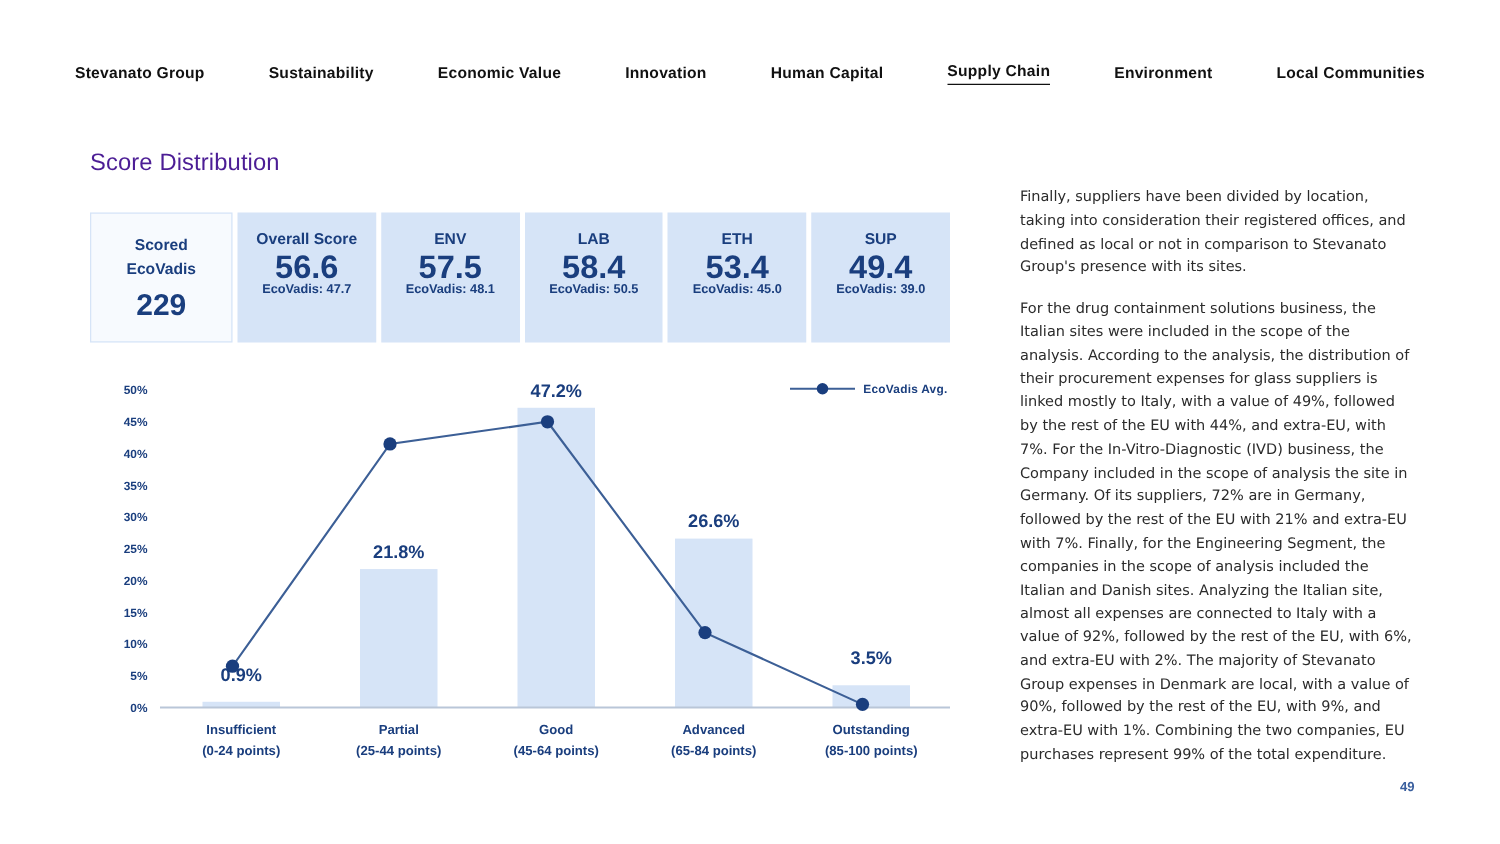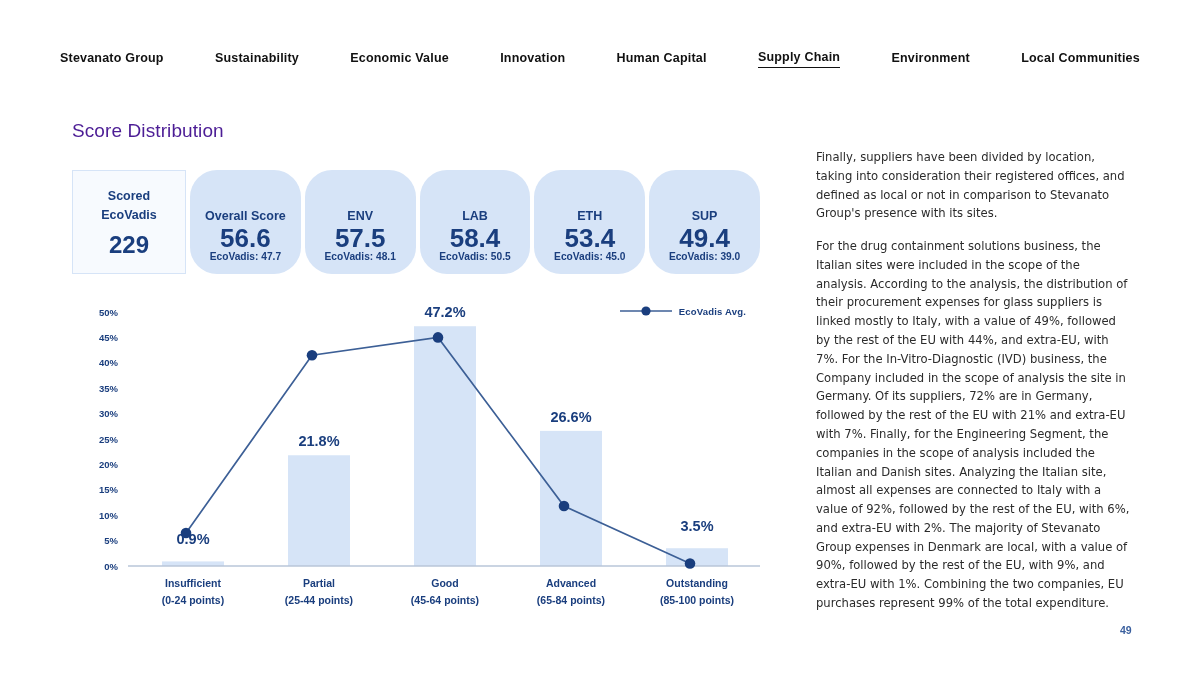--- a/index.html
+++ b/index.html
@@ -70,24 +70,23 @@
   }
   .kpi-card.scored {
     background: #f7fafe;
     border: 1px solid #d6e4f7;
     width: 112px;
     flex: none;
     gap: 9px;
   }
   .kpi-card.metric {
     flex: 1 1 0;
-    justify-content: flex-end;
+    justify-content: flex-start;
     padding: 13px 4px 12px;
     box-sizing: border-box;
-    border-radius: 27px;
   }
   .kpi-title {
     font-size: 12.5px;
     font-weight: bold;
     color: #1a3e7e;
     line-height: 1.35;
   }
   .kpi-value {
     font-size: 26px;
     font-weight: bold;
@@ -118,21 +117,21 @@
     width: 690px;
     height: 310px;
   }
   #chart-svg {
     position: absolute;
     left: 0;
     top: 0;
   }
   #legend {
     position: absolute;
-    right: 16px;
+    right: 4px;
     top: 4px;
     display: flex;
     align-items: center;
     gap: 6px;
   }
   #legend-label {
     font-size: 9.5px;
     font-weight: bold;
     color: #1a3e7e;
     letter-spacing: .2px;

